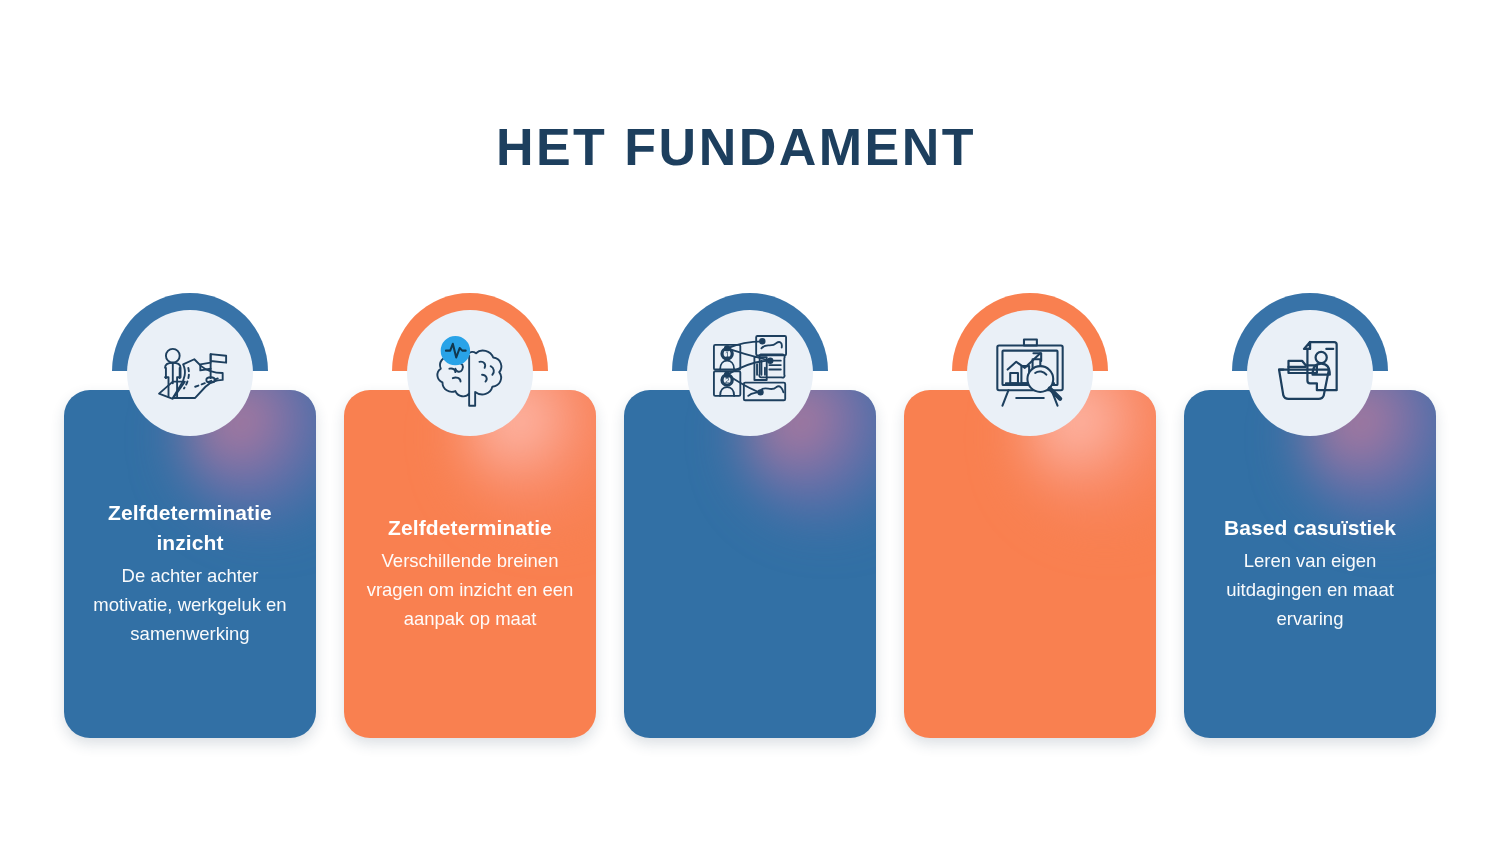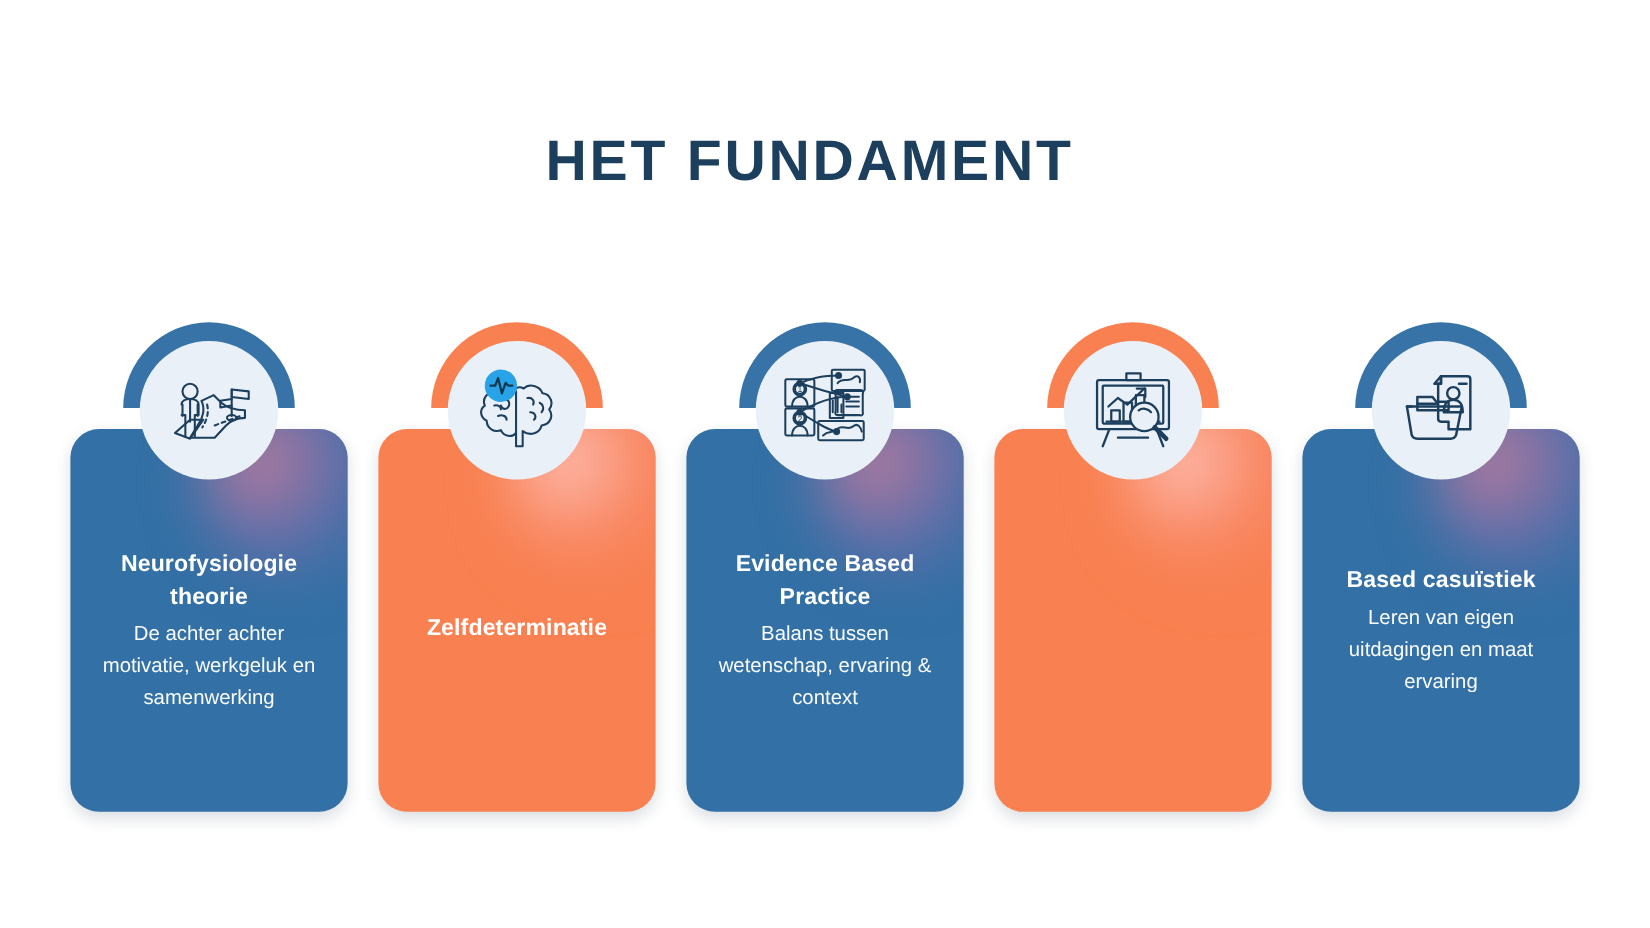--- a/index.html
+++ b/index.html
@@ -185,21 +185,21 @@
                    L35 55 L35 78 M25 55 L25 78 M21 55 L25 55"></path>
 
           <path d="M74 28 L74 56"></path>
           <path d="M74 28 L92 30 L92 38 L74 36 Z"></path>
           <path d="M74 38 L62 40 L62 47 L74 45"></path>
           <ellipse cx="74" cy="58" rx="5" ry="3"></ellipse>
         </svg>
       </span>
     </div>
     <div class="card-text">
-      <p class="card-heading">Neurofysiologie theorie</p>
+      <p class="card-heading">Zelfdeterminatie inzicht</p>
       <p class="card-desc">De achter achter motivatie, werkgeluk en samenwerking</p>
     </div>
   </div>
 
   <div class="card-unit">
     <div class="card-arc orange"></div>
     <div class="card-body orange">
       <div class="card-glow"></div>
     </div>
     <div class="card-badge">
@@ -219,20 +219,21 @@
           <path d="M74 42 C78 44 79 49 76 52"></path>
           <path d="M26 45 C30 44 33 46 33 49"></path>
 
           <circle cx="33" cy="24" r="16" fill="#29a3e8" stroke="#29a3e8"></circle>
           <path d="M22 24 L27 24 L30 16 L34 32 L38 21 L41 24 L45 24" stroke="#11384f" stroke-width="2.4" fill="none"></path>
         </svg>
       </span>
     </div>
     <div class="card-text">
       <p class="card-heading">Zelfdeterminatie</p>
+      <p class="card-desc">Verschillende breinen vragen om inzicht en een aanpak op maat</p>
     </div>
   </div>
 
   <div class="card-unit">
     <div class="card-arc blue"></div>
     <div class="card-body blue">
       <div class="card-glow"></div>
     </div>
     <div class="card-badge">
       <span>
@@ -269,24 +270,20 @@
           <circle cx="64" cy="14" r="2.6" fill="#1d3f5e"></circle>
           <circle cx="73" cy="36" r="2.6" fill="#1d3f5e"></circle>
           <circle cx="62" cy="72" r="2.6" fill="#1d3f5e"></circle>
 
           <circle cx="24" cy="28" r="6.6"></circle>
           <text x="24" y="31.6" font-size="9" font-family="Liberation Sans, sans-serif" text-anchor="middle" fill="#1d3f5e" stroke="none">1</text>
           <circle cx="24" cy="58" r="6.6"></circle>
           <text x="24" y="61.6" font-size="9" font-family="Liberation Sans, sans-serif" text-anchor="middle" fill="#1d3f5e" stroke="none">2</text>
         </svg>
       </span>
-    </div>
-    <div class="card-text">
-      <p class="card-heading">Evidence Based Practice</p>
-      <p class="card-desc">Balans tussen wetenschap, ervaring &amp; context</p>
     </div>
   </div>
 
   <div class="card-unit">
     <div class="card-arc orange"></div>
     <div class="card-body orange">
       <div class="card-glow"></div>
     </div>
     <div class="card-badge">
       <span>

